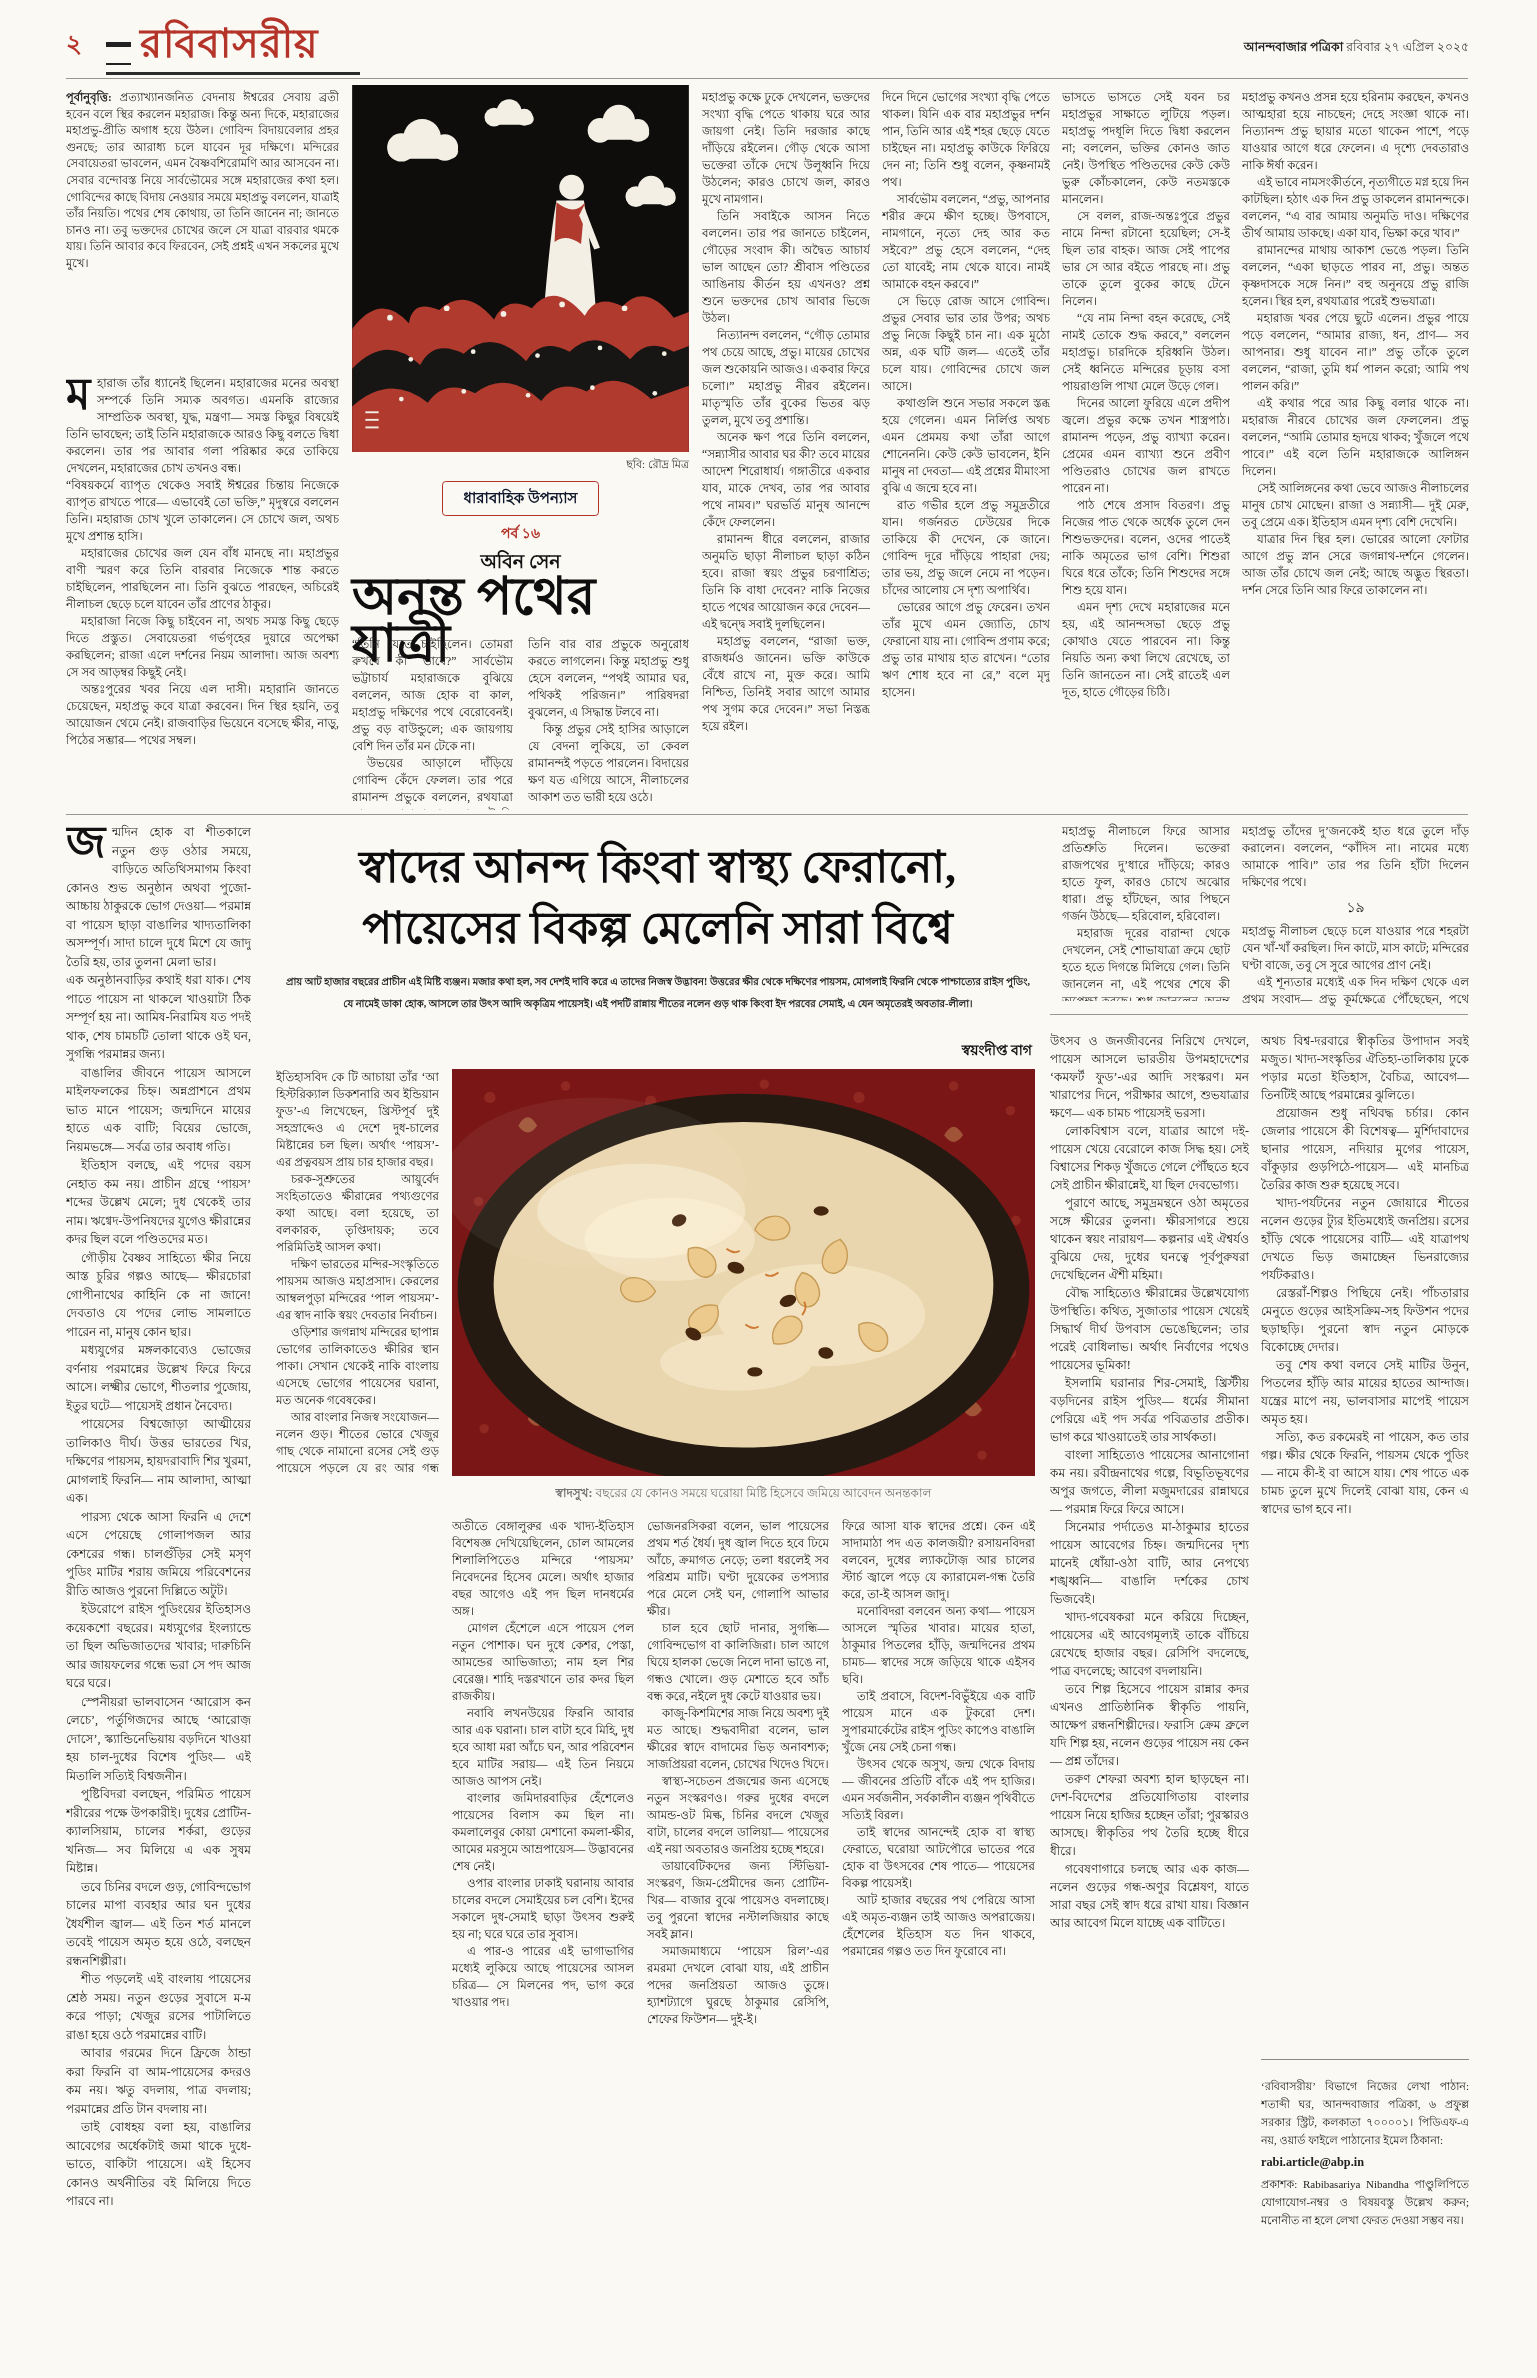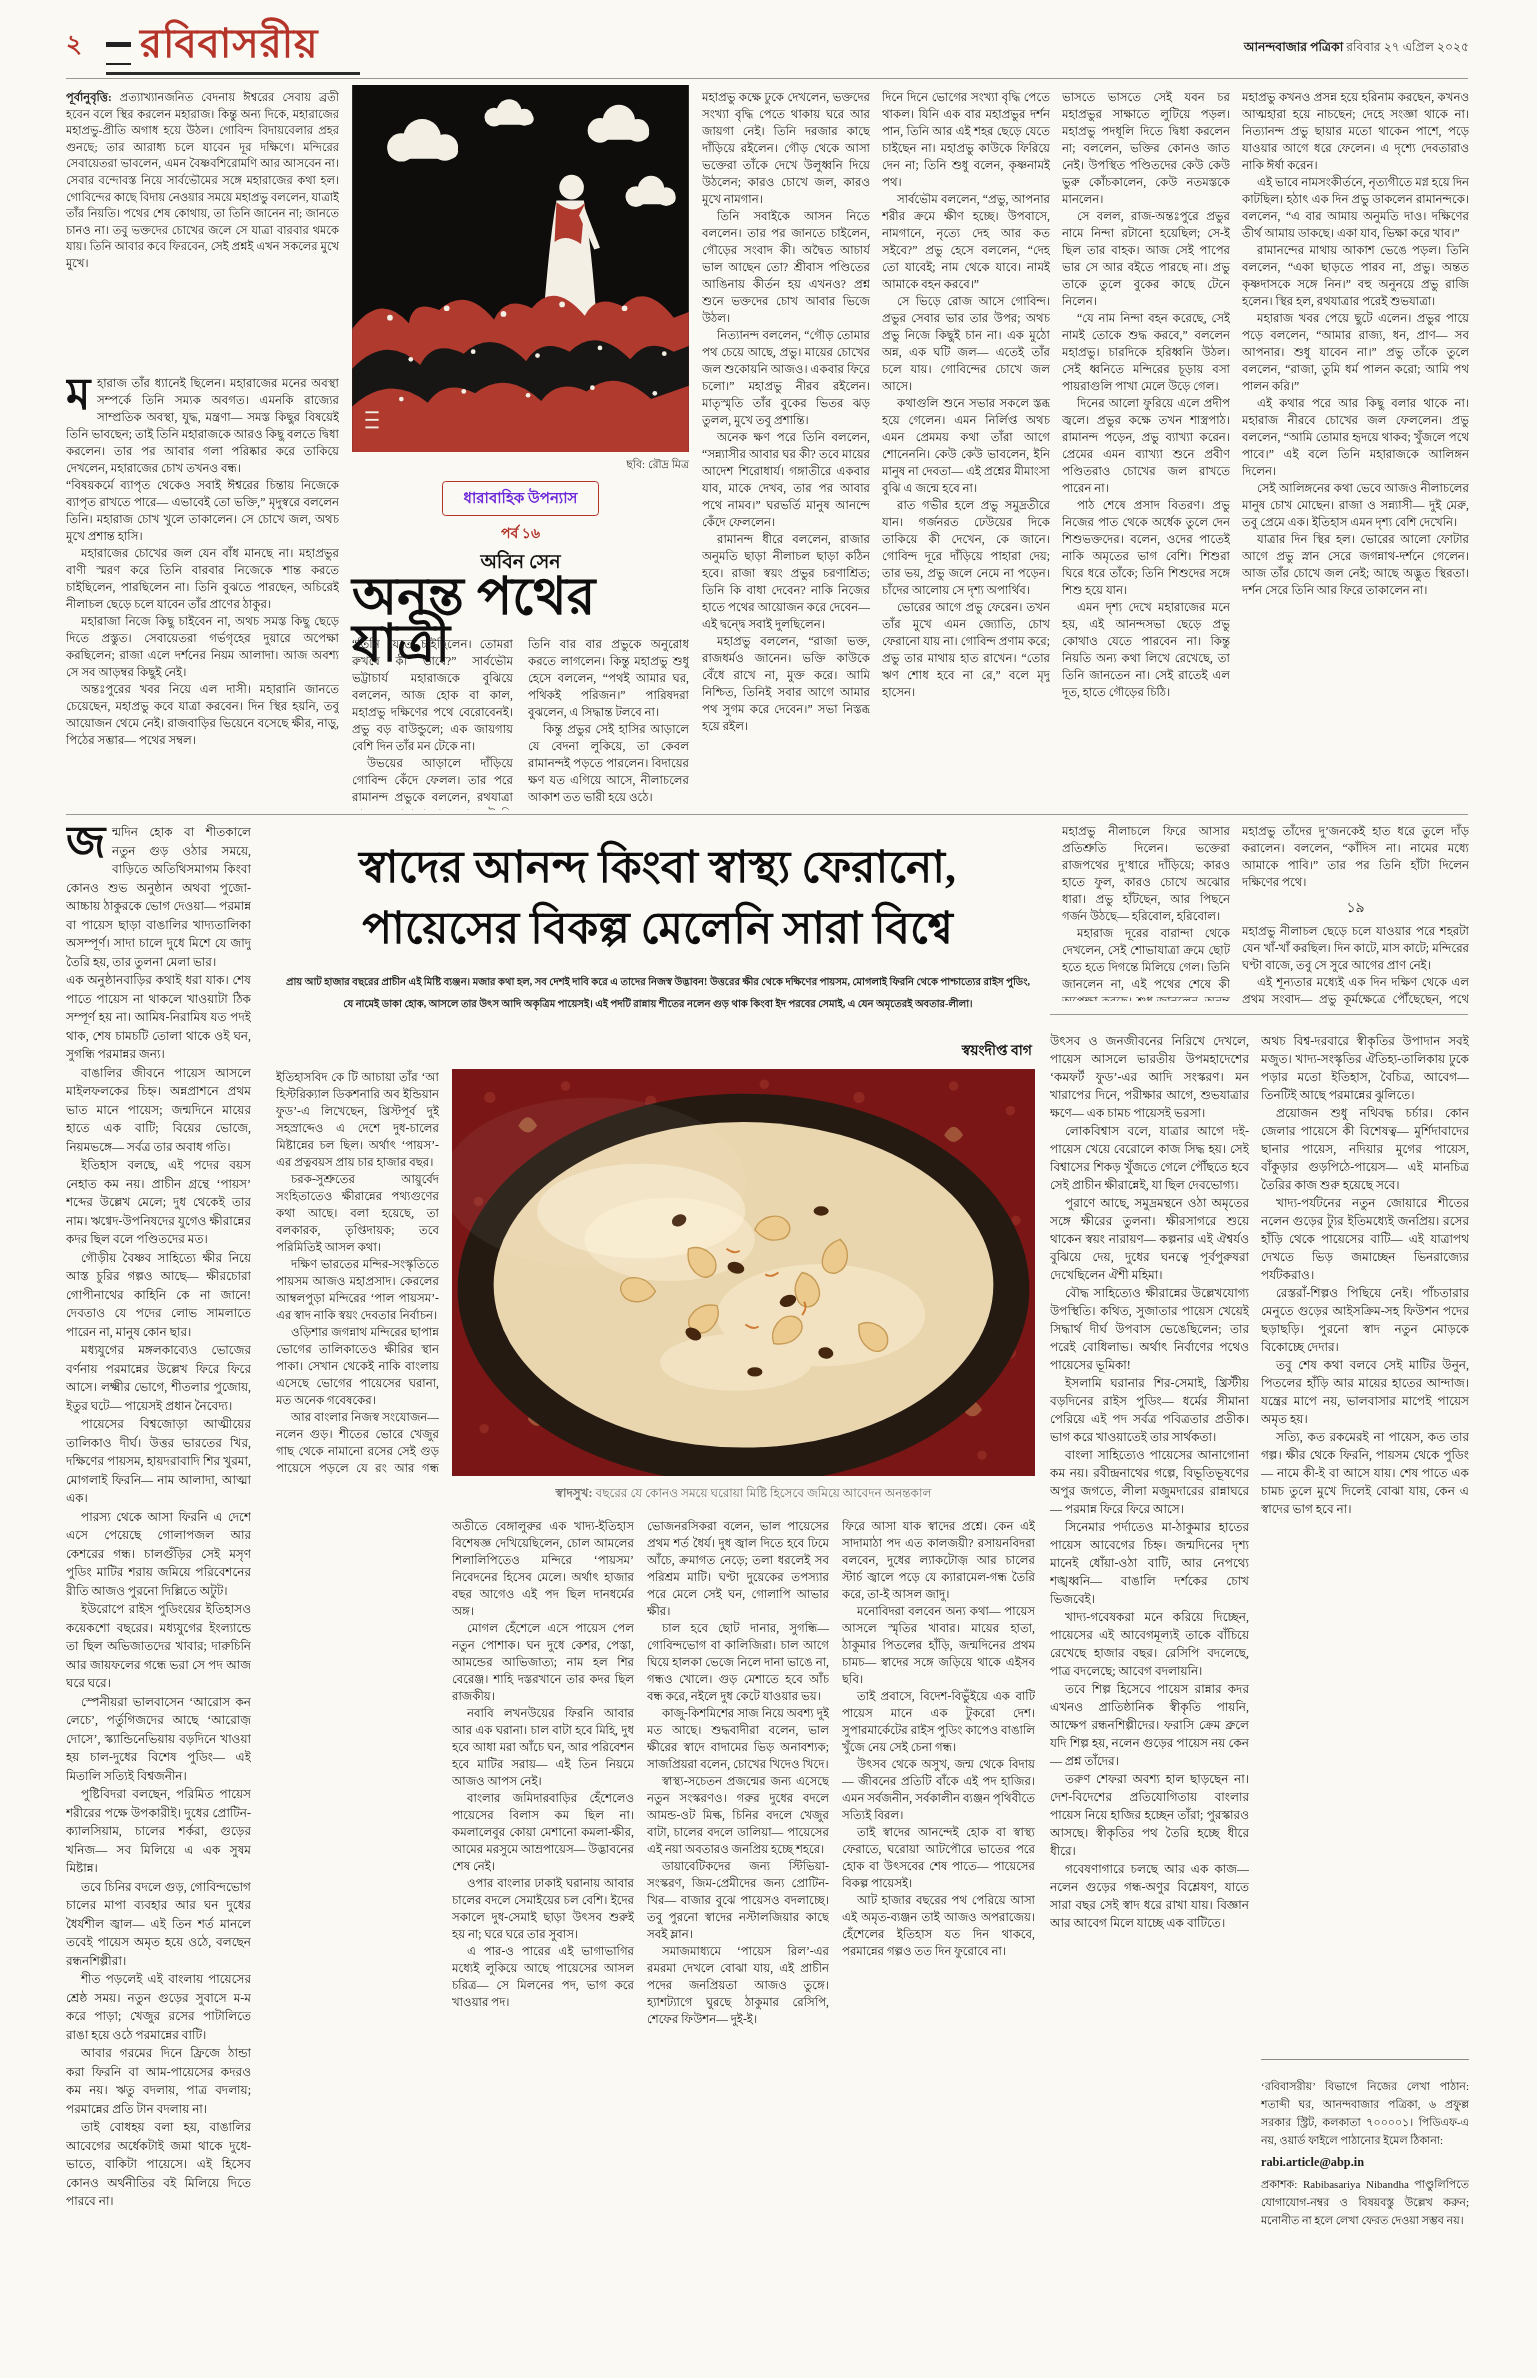--- a/index.html
+++ b/index.html
@@ -16,21 +16,21 @@
   .rule-dark{background:#2b2b2b;height:2.8px;}
   .pagenum{font-size:24.6px;font-weight:bold;color:#b5342a;}
   .masthead{font-size:40px;font-weight:bold;color:#b5342a;letter-spacing:0.9px;line-height:42px;}
   .mast-bars{display:inline-block;width:24.6px;height:19px;border-top:2.8px solid #222;border-bottom:2.8px solid #222;
              box-shadow:inset 0 7.6px 0 -4.7px #222;vertical-align:middle;margin-right:9.5px;}
   .dateline{font-size:12.3px;color:#3c3c3c;text-align:right;}
   .dateline .b{color:#222;}
   .recap{font-size:11.4px;line-height:16.6px;text-align:justify;color:#222;}
   .credit{font-size:11px;text-align:right;color:#333;}
   .serial-wrap{text-align:center;}
-  .serial-box{display:inline-block;border:1.9px solid #b5342a;border-radius:3.8px;color:#6d28d9;
+  .serial-box{display:inline-block;border:1.9px solid #b5342a;border-radius:3.8px;color:#0f172a;
               font-weight:bold;font-size:15px;padding:3.8px 21px;}
   .part{font-size:14px;font-weight:bold;color:#b5342a;text-align:center;}
   .author{font-size:19px;font-weight:bold;text-align:center;color:#111;}
   .novel-title{font-size:52px;font-weight:bold;text-align:left;color:#0e0e0e;line-height:47px;}
   .section-num{text-align:center;font-weight:normal;font-size:14px;margin:7.6px 0;}
   .feat-head{font-size:44px;line-height:61px;font-weight:bold;text-align:center;color:#0d0d0d;}
   .deck{font-size:10px;line-height:22px;font-weight:600;text-align:center;color:#1f1f1f;}
   .byline{font-size:14px;font-weight:bold;text-align:right;color:#111;}
   .caption{font-size:12px;text-align:center;color:#737373;}
   .footer-note{font-size:11px;line-height:18px;text-align:justify;color:#222;border-top:0.9px solid #8d8a84;padding-top:17px;}

